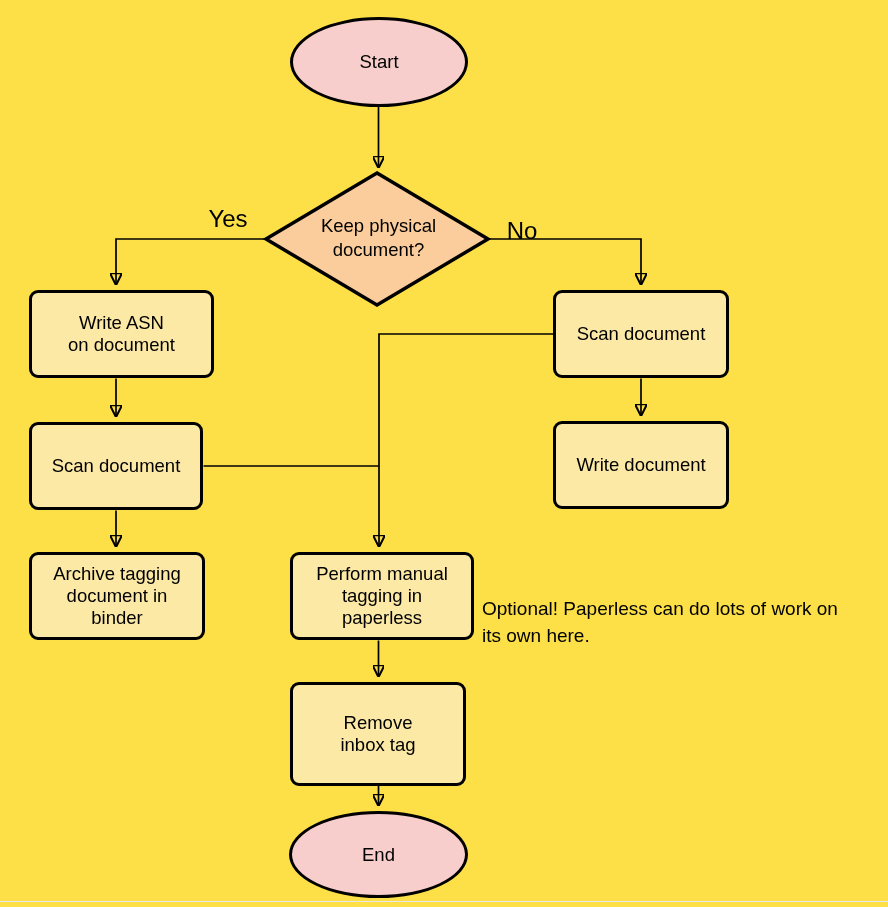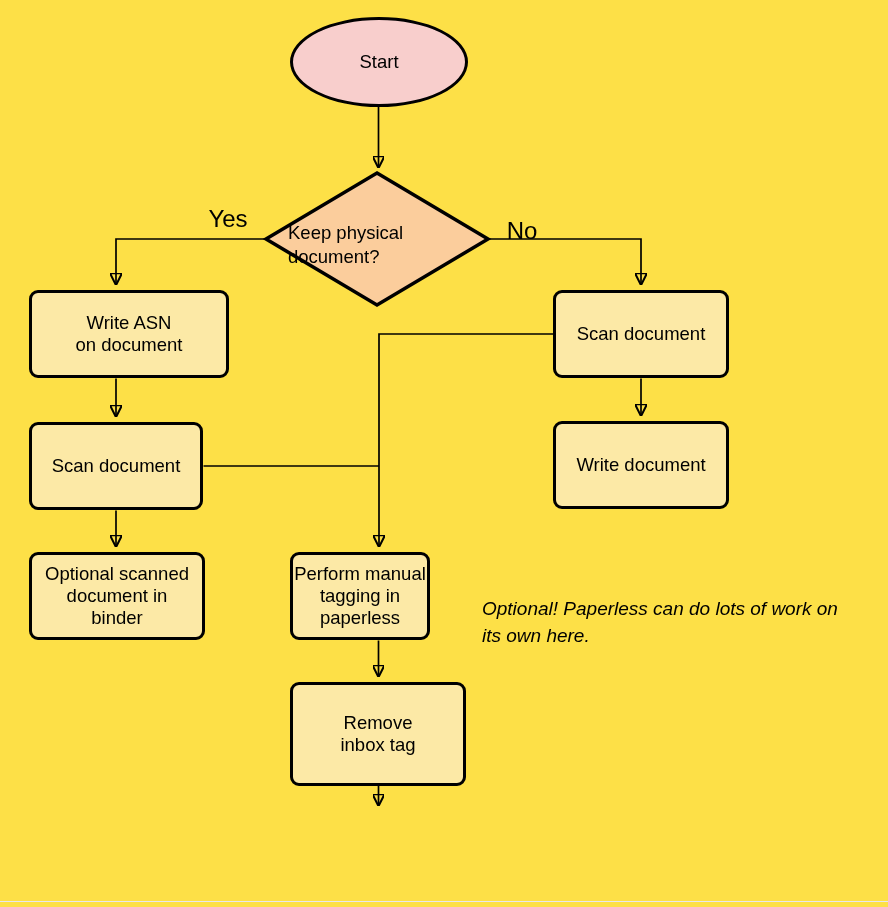--- a/index.html
+++ b/index.html
@@ -41,50 +41,49 @@
   .process {
     background: #fce9a6;
     border-radius: 9px;
   }
   .terminal {
     background: #f8cecc;
     border-radius: 50%;
   }
   .decision-label {
     position: absolute;
-    left: 288px; top: 221px;
+    left: 288px; top: 214px;
     width: 181px;
-    text-align: left;
+    text-align: center;
     font-size: 18.5px;
     line-height: 24px;
     white-space: pre-line;
   }
   .edge-label {
     position: absolute;
     text-align: center;
     font-size: 24px;
     line-height: 20px;
   }
   #lbl-yes { left: 204px; top: 209px; width: 48px; }
   #lbl-no  { left: 500px; top: 221px; width: 44px; }
   #n-start   { left: 290px; top: 17px;  width: 178px; height: 90px; }
-  #n-write   { left: 29px;  top: 290px; width: 200px; height: 88px; }
+  #n-write   { left: 29px;  top: 290px; width: 185px; height: 88px; }
   #n-scan-l  { left: 29px;  top: 422px; width: 174px; height: 88px; }
   #n-archive { left: 29px;  top: 552px; width: 176px; height: 88px; }
   #n-scan-r  { left: 553px; top: 290px; width: 176px; height: 88px; }
   #n-trash   { left: 553px; top: 421px; width: 176px; height: 88px; }
-  #n-tag     { left: 290px; top: 552px; width: 140px; height: 88px; }
+  #n-tag     { left: 290px; top: 552px; width: 184px; height: 88px; }
   #n-remove  { left: 290px; top: 682px; width: 176px; height: 104px; }
   #n-end     { left: 289px; top: 811px; width: 179px; height: 87px; }
   .annotation {
     position: absolute;
     left: 482px; top: 595px;
     width: 400px;
     font-size: 19px;
-    font-style: italic;
     line-height: 27px;
     white-space: pre-line;
   }
   .bottom-divider {
     position: absolute;
     left: 0; top: 901px;
     width: 888px; height: 1px;
     background: #e8e8ea;
   }
 </style>
@@ -118,31 +117,32 @@
 
   <div class="decision-label">Keep physical
 document?</div>
 
   <div id="lbl-yes" class="edge-label">Yes</div>
   <div id="lbl-no" class="edge-label">No</div>
 
   <div id="n-write" class="node process">Write ASN
 on document</div>
   <div id="n-scan-l" class="node process">Scan document</div>
-  <div id="n-archive" class="node process">Optional scanned
+  <div id="n-archive" class="node process">Archive tagging
 document in
 binder</div>
 
   <div id="n-scan-r" class="node process">Scan document</div>
   <div id="n-trash" class="node process">Write document</div>
 
   <div id="n-tag" class="node process">Perform manual
 tagging in
 paperless</div>
   <div id="n-remove" class="node process">Remove
 inbox tag</div>
 
+  <div id="n-end" class="node terminal">End</div>
 
   <div class="annotation">Optional! Paperless can do lots of work on
 its own here.</div>
 
   <div class="bottom-divider"></div>
 </div>
 
 </body></html>

